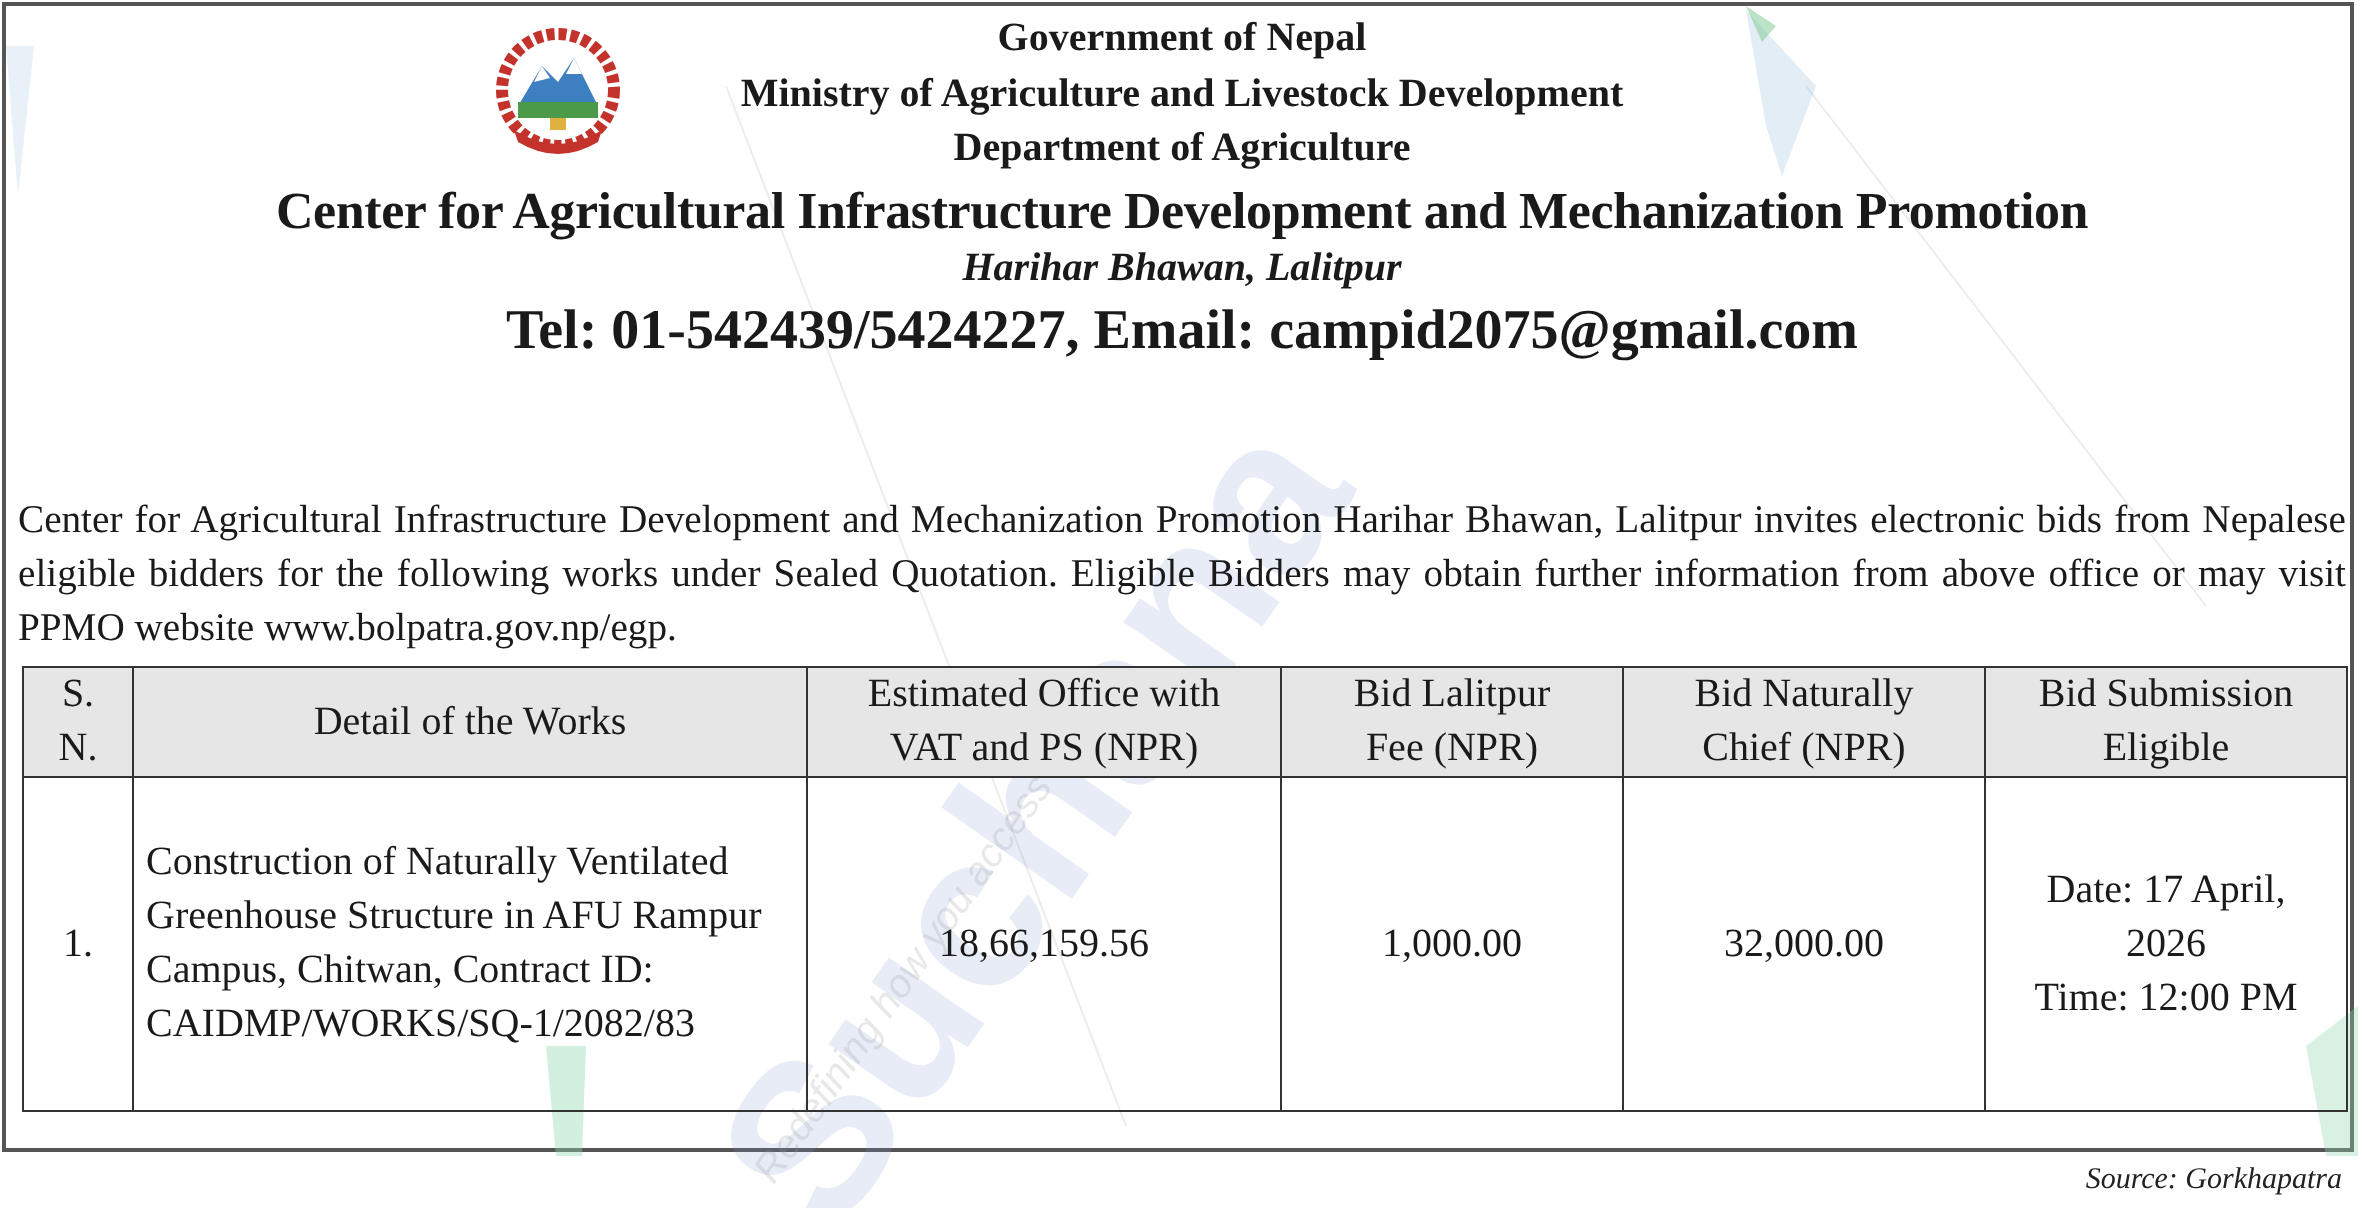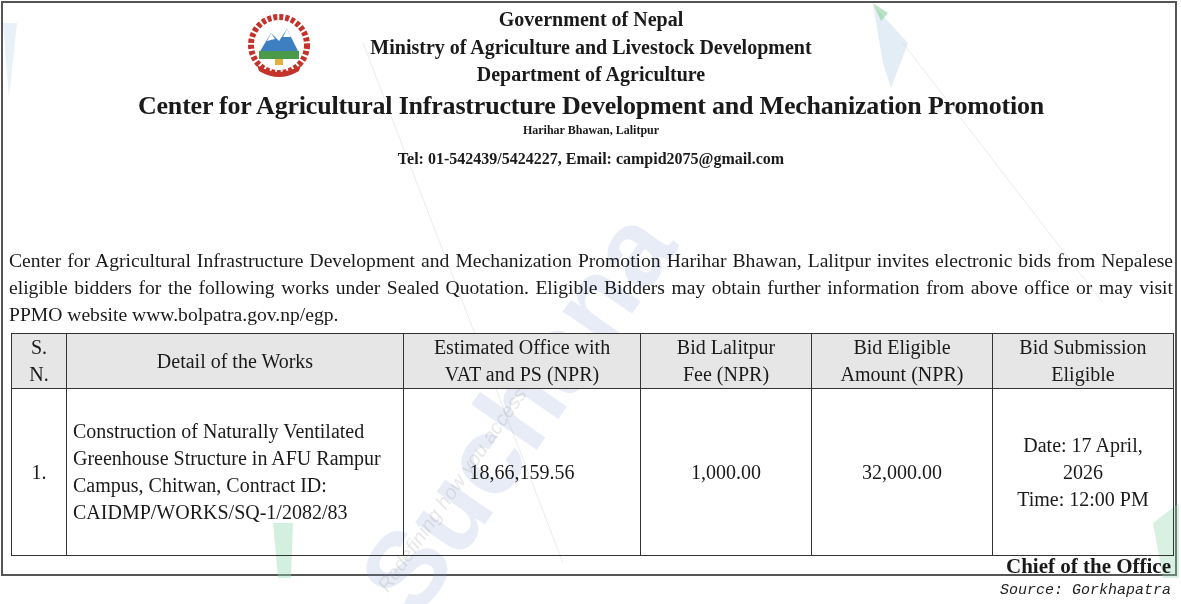--- a/index.html
+++ b/index.html
@@ -6,39 +6,39 @@
     body { width: 1181px; height: 604px; position: relative; overflow: hidden; font-family: "Liberation Serif", "DejaVu Serif", serif; color: #1a1a1a; }
     .notice { position: absolute; left: 1px; top: 1px; width: 1176px; height: 575px; border: 2px solid #555; border-top-width: 2px; box-sizing: border-box; background: #fff; }
     .watermark-layer { position: absolute; inset: 0; pointer-events: none; z-index: 0; }
     .content { position: absolute; inset: 0; z-index: 1; }
     .emblem { position: absolute; left: 242px; top: 10px; width: 68px; height: 68px; }
     .hdr { position: absolute; left: 0; width: 1176px; text-align: center; font-weight: bold; white-space: nowrap; }
     .h-gov { top: 5px; font-size: 20px; }
     .h-min { top: 33px; font-size: 20px; }
     .h-dep { top: 60px; font-size: 20px; }
     .h-center { top: 88px; font-size: 26px; letter-spacing: -0.2px; }
-    .h-addr { top: 120px; font-size: 12px; }
-    .h-tel { top: 147px; font-size: 16px; }
+    .h-addr { top: 120px; font-size: 20px; font-style: italic; }
+    .h-tel { top: 147px; font-size: 28px; }
     .h-ifb { top: 174px; font-size: 26px; }
     .h-date { top: 210px; font-size: 20px; }
     .h-date sup { font-size: 11px; vertical-align: 8px; }
     .para { position: absolute; left: 6px; top: 244px; width: 1164px; font-size: 19.6px; line-height: 27px; text-align: justify; text-align-last: left; }
     .para b { font-weight: normal; }
     table.bids { position: absolute; left: 8px; top: 330px; width: 1163px; border-collapse: collapse; font-size: 20px; }
     table.bids th, table.bids td { border: 1.5px solid #333; text-align: center; vertical-align: middle; font-weight: normal; line-height: 27px; }
     table.bids th { background: #e6e6e6; height: 54px; padding: 0 4px; }
     table.bids td { height: 162px; padding: 2px 6px; }
     table.bids td.detail { text-align: left; padding-left: 6px; }
     .c-sn { width: 46px; }
     .c-det { width: 328px; margin-top: 12px; }
     .c-est { width: 228px; }
     .c-fee { width: 162px; }
     .c-sec { width: 172px; }
     .signature { position: absolute; right: 4px; top: 551px; font-size: 21px; font-weight: bold; }
-    .source { position: absolute; right: 10px; top: 582px; font-family: Liberation Mono, monospace; font-style: italic; font-size: 15px; color: #222; }
+    .source { position: absolute; right: 10px; top: 582px; font-family: Liberation Serif, serif; font-style: italic; font-size: 15px; color: #222; }
     .wm-text { position: absolute; font-family: "Liberation Sans", "DejaVu Sans", sans-serif; font-weight: bold; color: rgba(120,150,210,0.18); transform: rotate(-55deg); transform-origin: left top; white-space: nowrap; }
     .wm-sub { position: absolute; font-family: "Liberation Sans", "DejaVu Sans", sans-serif; font-style: italic; color: rgba(150,150,150,0.22); transform: rotate(-55deg); transform-origin: left top; white-space: nowrap; }
   </style>
 </head>
 <body>
 
 <div class="notice">
 
   <div class="watermark-layer">
     <svg width="1176" height="575" style="position:absolute;left:0;top:0">
@@ -75,33 +75,32 @@
 
     <div class="para"><span>Center for Agricultural Infrastructure Development and Mechanization Promotion Harihar Bhawan, Lalitpur invites electronic bids from Nepalese eligible bidders for the following works under Sealed Quotation. Eligible Bidders may obtain further information from above office or may visit </span><b>PPMO website www.bolpatra.gov.np/egp</b><span>.</span></div>
 
     <table class="bids">
       <thead>
         <tr>
           <th class="c-sn"><span>S.</span><br><span>N.</span></th>
           <th class="c-det"><span>Detail of the Works</span></th>
           <th class="c-est"><span>Estimated Office with</span><br><span>VAT and PS (NPR)</span></th>
           <th class="c-fee"><span>Bid Lalitpur</span><br><span>Fee (NPR)</span></th>
-          <th class="c-sec"><span>Bid Eligible</span><br><span>Amount (NPR)</span></th>
+          <th class="c-sec"><span>Bid Naturally</span><br><span>Chief (NPR)</span></th>
           <th><span>Bid Submission</span><br><span>Eligible</span></th>
         </tr>
       </thead>
       <tbody>
         <tr>
           <td>1.</td>
           <td class="detail">Construction of Naturally Ventilated Greenhouse Structure in AFU Rampur Campus, Chitwan, Contract ID: CAIDMP/WORKS/SQ-1/2082/83</td>
           <td>18,66,159.56</td>
           <td>1,000.00</td>
           <td>32,000.00</td>
           <td><span>Date: 17 April,</span><br><span>2026</span><br><span>Time: 12:00 PM</span></td>
         </tr>
       </tbody>
     </table>
 
-    <div class="signature">Chief of the Office</div>
   </div>
 </div>
 
 <div class="source">Source: Gorkhapatra</div>
 
 </body></html>

